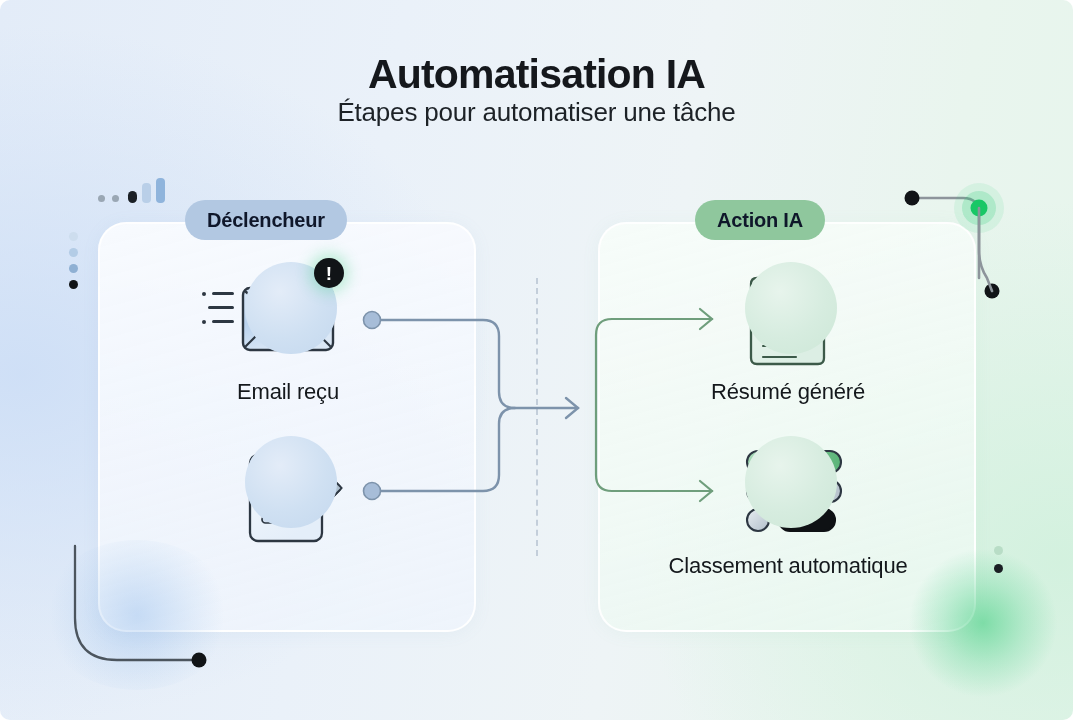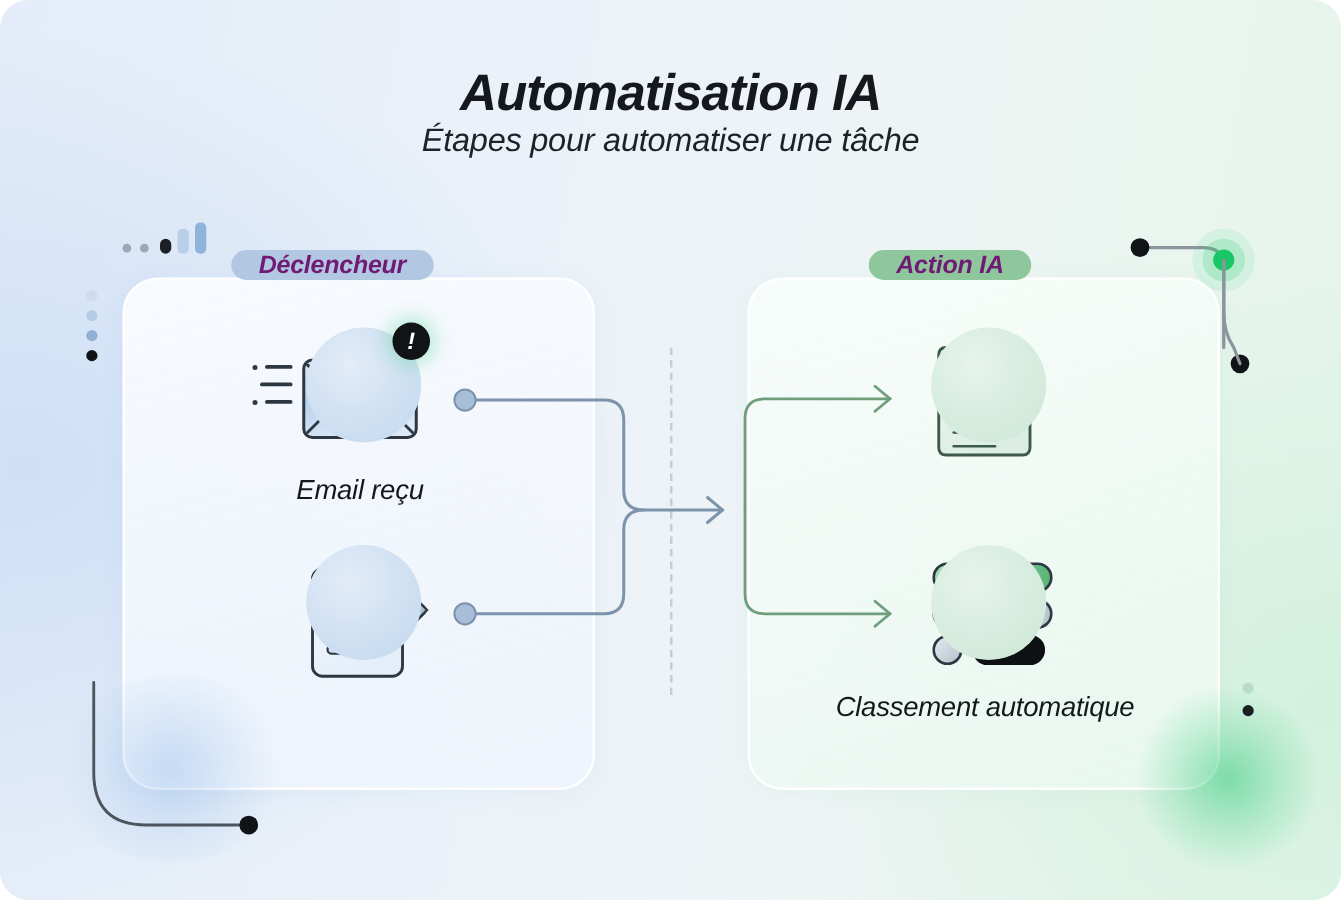--- a/index.html
+++ b/index.html
@@ -6,27 +6,26 @@
   html, body {
     width: 1073px; height: 720px;
     font-family: "Liberation Sans", sans-serif;
     overflow: hidden;
     background: #ffffff;
   }
 
   .canvas {
     position: relative;
     width: 1073px; height: 720px;
-    border-radius: 23px;
+    border-radius: 10px;
     overflow: hidden;
     background:
       radial-gradient(760px 560px at 2% 52%, rgba(203,221,246,0.85) 0%, rgba(203,221,246,0) 62%),
       radial-gradient(700px 600px at 99% 78%, rgba(206,240,219,0.80) 0%, rgba(206,240,219,0) 60%),
       linear-gradient(100deg, #e3ecf8 0%, #eaf1f9 34%, #eef4f6 60%, #e9f5ee 82%, #e6f5ec 100%);
-    font-style: italic;
   }
 
   
   .header { position: absolute; left: 0; right: 0; top: 52px; text-align: center; }
   .title {
     font-size: 41px; font-weight: 700; color: #15181c;
     letter-spacing: -0.8px; line-height: 1.1;
   }
   .subtitle {
     font-size: 26px; font-weight: 400; color: #1d2227;
@@ -45,24 +44,24 @@
     box-shadow: 0 2px 18px rgba(120,150,190,0.07);
   }
   .card-right {
     left: 598px;
     background: linear-gradient(165deg, rgba(247,252,249,0.95) 0%, rgba(241,250,245,0.86) 55%, rgba(235,248,241,0.78) 100%);
     box-shadow: 0 2px 18px rgba(120,180,150,0.07);
   }
 
   
   .badge {
-    position: absolute; top: 200px; height: 24px;
+    position: absolute; top: 200px; height: 40px;
     display: flex; align-items: center; justify-content: center;
     padding: 0 22px; border-radius: 20px;
-    font-size: 20px; font-weight: 700; color: #701a75;
+    font-size: 20px; font-weight: 700; color: #0f172a;
     letter-spacing: -0.2px;
     z-index: 6;
   }
   .badge-trigger { left: 185px; background: #b2c8e2; }
   .badge-action  { left: 695px; background: #8fc79d; }
 
   
   .node { position: absolute; width: 300px; text-align: center; z-index: 5; }
   .node .iconwrap {
     position: relative; width: 100px; height: 100px;
@@ -291,20 +290,21 @@
   <div class="node node-form">
     <div class="iconwrap">
       <div class="circle-blue"></div>
     </div>
   </div>
 
   <div class="node node-doc">
     <div class="iconwrap">
       <div class="circle-green"></div>
     </div>
+    <div class="nlabel">Résumé généré</div>
   </div>
 
   <div class="node node-class">
     <div class="iconwrap">
       <div class="circle-green"></div>
     </div>
     <div class="nlabel">Classement automatique</div>
   </div>
 
   <div class="deco" style="left:98px; top:178px; width:72px; height:28px;">

